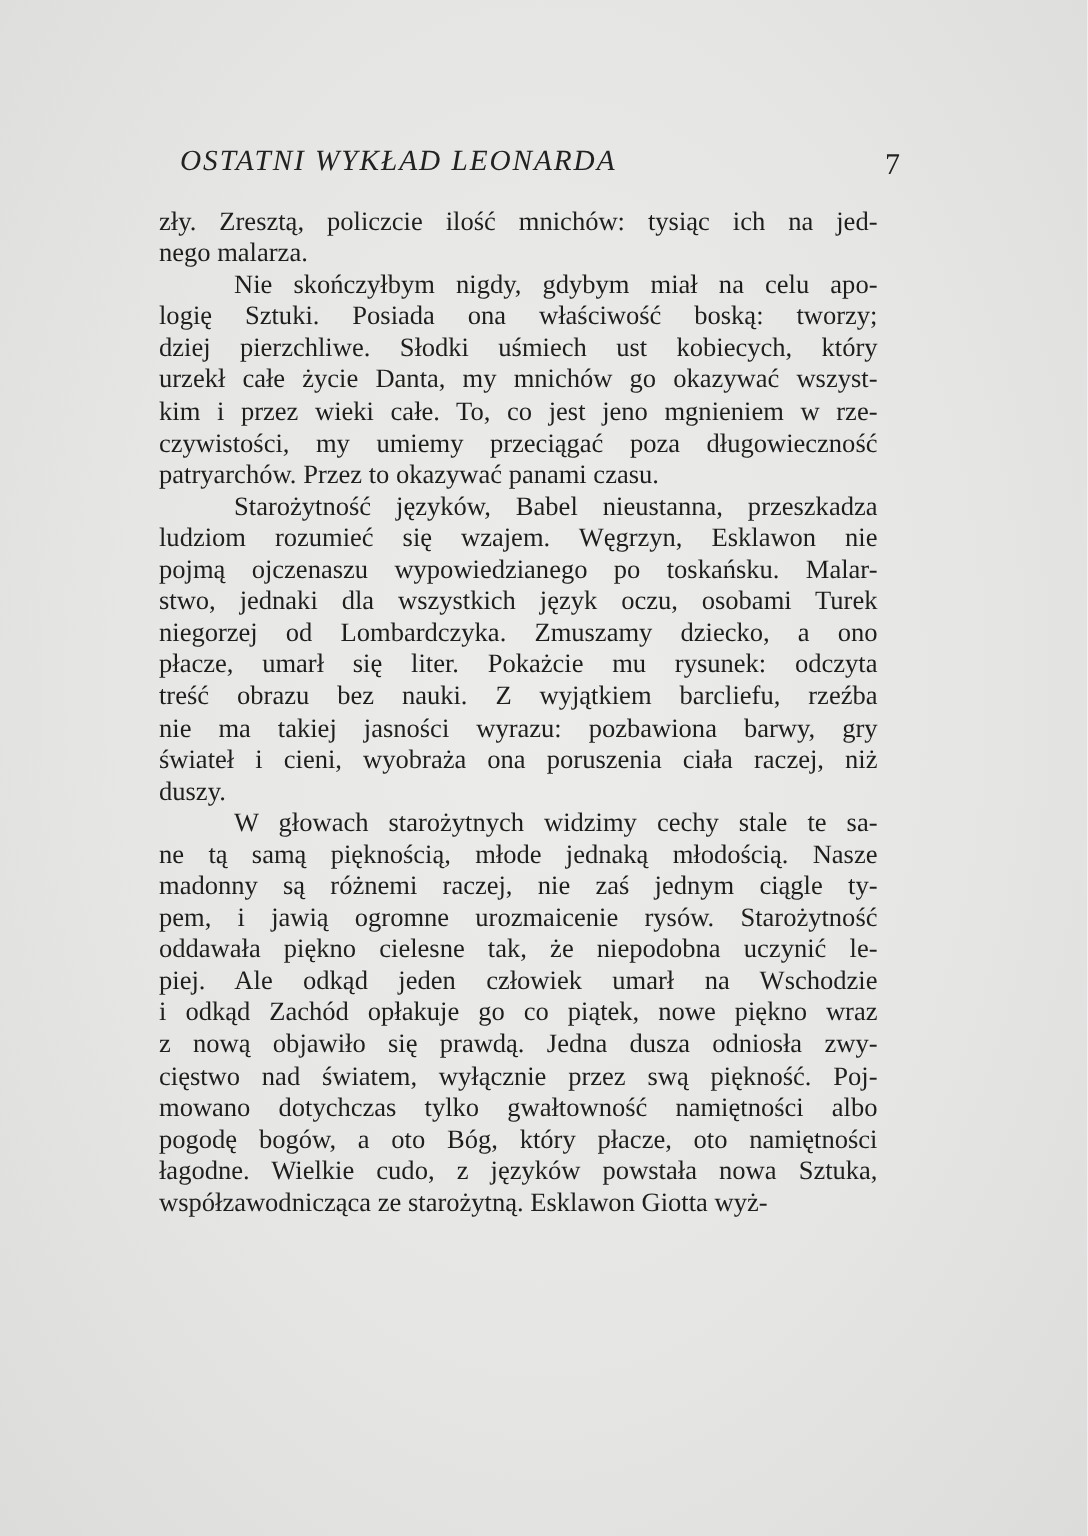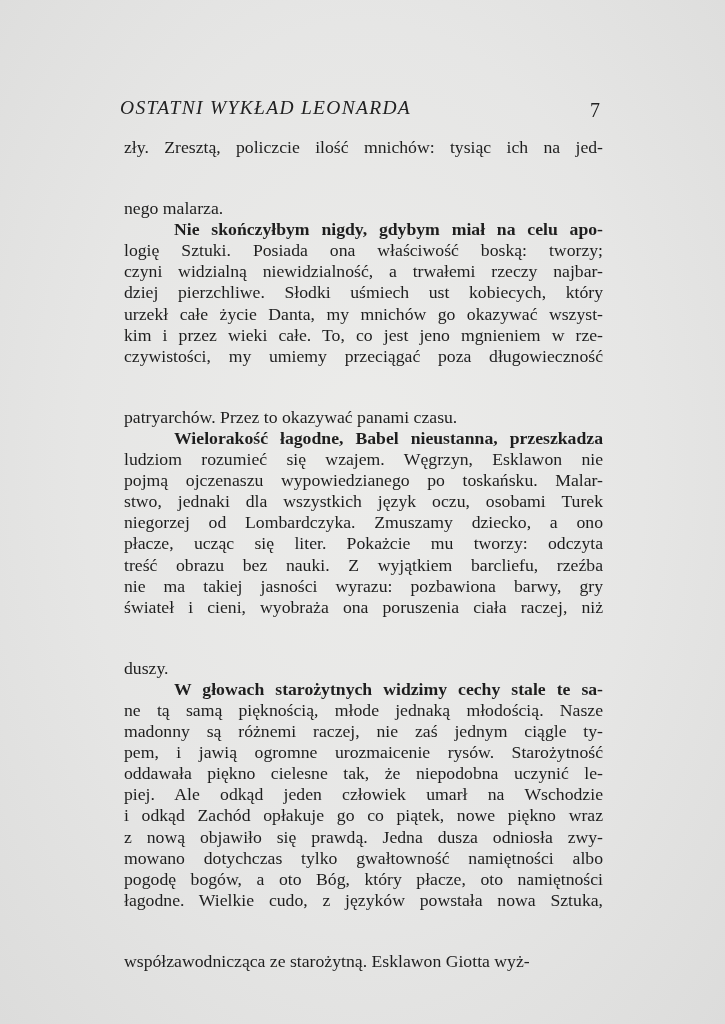--- a/index.html
+++ b/index.html
@@ -21,74 +21,74 @@
     font-family: "Liberation Serif", "DejaVu Serif", serif;
     font-style: italic; font-size: 19.5px; letter-spacing: 1.3px;
     color: #222;
   }
   .page-number {
     position: absolute; right: -2px; top: 2px;
     font-family: "Liberation Serif", serif;
     font-size: 20px; color: #222;
   }
   .body-text {
-    position: absolute; left: 124px; top: 137px; width: 479px;
+    position: absolute; left: 106px; top: 137px; width: 479px;
     font-family: "Liberation Serif", "DejaVu Serif", serif;
     font-size: 17.7px; line-height: 21.1px; color: #1e1e1e;
   }
   .line {
     display: block; white-space: nowrap; height: 21.1px;
     text-align: justify; text-align-last: justify;
   }
-  .line.last { text-align-last: left; margin-top: 40px; }
-  .line.indent { padding-left: 50px; font-weight: bold; }
+  .line.last { text-align-last: left; }
+  .line.indent { padding-left: 50px; }
 </style>
 </head>
 <body>
 
 <div class="page">
   <div class="running-head">
     <span class="running-title">OSTATNI WYKŁAD LEONARDA</span>
     <span class="page-number">7</span>
   </div>
   <div class="body-text" id="body-text">
       <div>
         <span class="line">zły. Zresztą, policzcie ilość mnichów: tysiąc ich na jed-</span>
         <span class="line last">nego malarza.</span>
       </div>
       <div>
         <span class="line indent">Nie skończyłbym nigdy, gdybym miał na celu apo-</span>
         <span class="line">logię Sztuki. Posiada ona właściwość boską: tworzy;</span>
-        <span class="line">czyni widzialną niewidzialność, a trwałemi rzeczy najbar-</span>
         <span class="line">dziej pierzchliwe. Słodki uśmiech ust kobiecych, który</span>
         <span class="line">urzekł całe życie Danta, my mnichów go okazywać wszyst-</span>
         <span class="line">kim i przez wieki całe. To, co jest jeno mgnieniem w rze-</span>
         <span class="line">czywistości, my umiemy przeciągać poza długowieczność</span>
         <span class="line last">patryarchów. Przez to okazywać panami czasu.</span>
       </div>
       <div>
-        <span class="line indent">Wielorakość łagodne, Babel nieustanna, przeszkadza</span>
+        <span class="line indent">Starożytność języków, Babel nieustanna, przeszkadza</span>
         <span class="line">ludziom rozumieć się wzajem. Węgrzyn, Esklawon nie</span>
         <span class="line">pojmą ojczenaszu wypowiedzianego po toskańsku. Malar-</span>
         <span class="line">stwo, jednaki dla wszystkich język oczu, osobami Turek</span>
         <span class="line">niegorzej od Lombardczyka. Zmuszamy dziecko, a ono</span>
-        <span class="line">płacze, ucząc się liter. Pokażcie mu tworzy: odczyta</span>
+        <span class="line">płacze, umarł się liter. Pokażcie mu rysunek: odczyta</span>
         <span class="line">treść obrazu bez nauki. Z wyjątkiem barcliefu, rzeźba</span>
         <span class="line">nie ma takiej jasności wyrazu: pozbawiona barwy, gry</span>
         <span class="line">świateł i cieni, wyobraża ona poruszenia ciała raczej, niż</span>
         <span class="line last">duszy.</span>
       </div>
       <div>
         <span class="line indent">W głowach starożytnych widzimy cechy stale te sa-</span>
         <span class="line">ne tą samą pięknością, młode jednaką młodością. Nasze</span>
         <span class="line">madonny są różnemi raczej, nie zaś jednym ciągle ty-</span>
         <span class="line">pem, i jawią ogromne urozmaicenie rysów. Starożytność</span>
         <span class="line">oddawała piękno cielesne tak, że niepodobna uczynić le-</span>
         <span class="line">piej. Ale odkąd jeden człowiek umarł na Wschodzie</span>
         <span class="line">i odkąd Zachód opłakuje go co piątek, nowe piękno wraz</span>
         <span class="line">z nową objawiło się prawdą. Jedna dusza odniosła zwy-</span>
+        <span class="line">cięstwo nad światem, wyłącznie przez swą piękność. Poj-</span>
         <span class="line">mowano dotychczas tylko gwałtowność namiętności albo</span>
         <span class="line">pogodę bogów, a oto Bóg, który płacze, oto namiętności</span>
         <span class="line">łagodne. Wielkie cudo, z języków powstała nowa Sztuka,</span>
         <span class="line last">współzawodnicząca ze starożytną. Esklawon Giotta wyż-</span>
       </div>
     </div>
 </div>
 
 </body></html>

